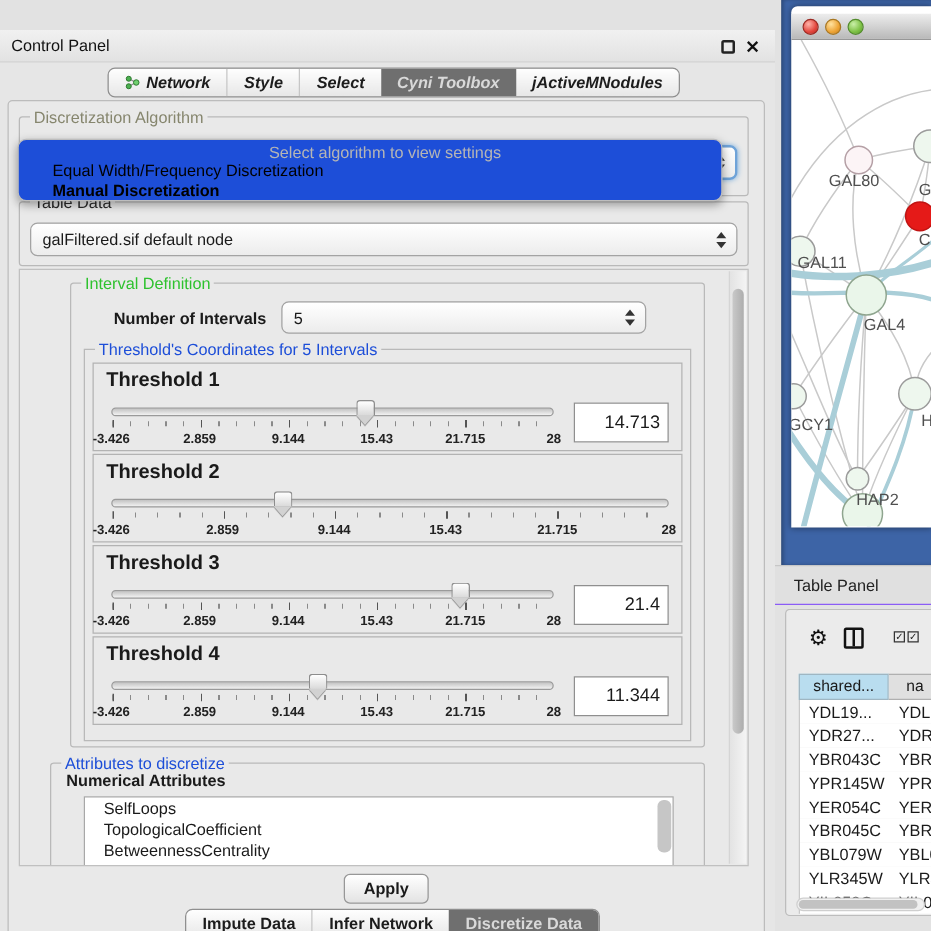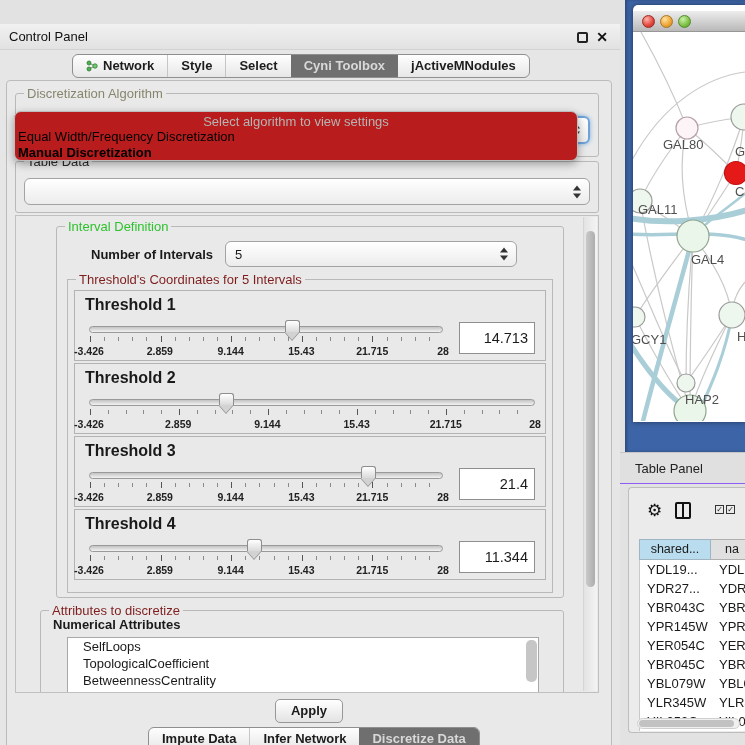--- a/index.html
+++ b/index.html
@@ -7,45 +7,45 @@
   body { position:relative; background:#e2e2e2; font-family:"Liberation Sans", sans-serif; overflow:hidden; color:#1a1a1a; }
 
   
   .control-panel { position:absolute; left:0; top:0; width:620px; height:745px; background:#e6e6e6;margin-top:24px; }
   .cp-titlebar { position:absolute; top:0; left:0; right:0; height:26px; background:linear-gradient(#f1f1f1,#e2e2e2); border-bottom:1px solid #d2d2d2; }
   .cp-title { position:absolute; left:9px; top:0; line-height:26px; font-size:13px; color:#111; }
   .float-icon { position:absolute; right:32px; top:8px; width:11px; height:11px; border:2px solid #222; border-radius:2px; }
   .close-icon { position:absolute; right:12px; top:0; line-height:26px; font-size:14px; font-weight:bold; color:#111; }
 
   .tabbar { position:absolute; display:inline-flex; height:24px; border:1px solid #8f8f8f; border-radius:6px; overflow:hidden; background:linear-gradient(#fefefe,#e7e7e7); }
-  .tabbar.top { top:30px; left:72px; }
+  .tabbar.top { top:30px; left:86px;font-style:italic; }
   .tabbar.bottom { top:703px; left:148px; }
   .tab { padding:0 13px; line-height:22px; font-size:13px; font-weight:600; color:#1c1c1c; display:flex; align-items:center; gap:5px; white-space:nowrap; }
   .tab.selected { background:#6f6f6f; color:#d9d9d9; }
   .tab:not(.selected)+.tab:not(.selected) { border-left:1px solid #c6c6c6; }
 
   .cp-body { position:absolute; top:56px; left:6px; width:606px; height:675px; border:1px solid #bcbcbc; border-radius:4px; background:#e9e9e9; }
 
   .groupbox { position:absolute; border:1px solid #b9b9b9; border-radius:3px; }
   .gb-label { position:absolute; top:-8px; left:8px; background:#e9e9e9; padding:0 3px; font-size:13px; line-height:15px; white-space:nowrap; }
   .gb-label.green { color:#2ec22e; }
-  .gb-label.blue { color:#7f1d1d; }
+  .gb-label.blue { color:#1d4ed8; }
   .gb-label.dim { color:#86866e; }
   .gb-label.dark { color:#2b2b2b; }
 
   .combo { position:absolute; background:linear-gradient(#ffffff,#ececec); border:1px solid #a3a3a3; border-radius:6px; font-size:13px; }
   .combo .c-text { position:absolute; left:9px; top:0; line-height:25px; white-space:nowrap; }
   .spin { position:absolute; right:7px; top:50%; width:9px; height:13px; transform:translateY(-50%); }
   .spin::before { content:""; position:absolute; top:0; left:0; border-left:4.5px solid transparent; border-right:4.5px solid transparent; border-bottom:5px solid #333; }
   .spin::after { content:""; position:absolute; bottom:0; left:0; border-left:4.5px solid transparent; border-right:4.5px solid transparent; border-top:5px solid #333; }
 
   .algo-group { left:8px; top:12px; width:584px; height:64px; }
   .algo-combo { left:8px; right:8px; top:22px; height:28px; border:2px solid #6fa3d8; box-shadow:0 0 4px #7fb2e0; }
 
-  .dropdown-popup { position:absolute; left:7px; top:30px; width:564px; height:50px; background:#b91c1c; border:1px solid #bdbdbd; border-radius:7px; box-shadow:0 3px 8px rgba(0,0,0,.35); z-index:40; padding-top:2px; }
+  .dropdown-popup { position:absolute; left:7px; top:30px; width:564px; height:50px; background:#1d4ed8; border:1px solid #bdbdbd; border-radius:7px; box-shadow:0 3px 8px rgba(0,0,0,.35); z-index:40; padding-top:2px;padding-left:24px; }
   .dd-placeholder { text-align:center; color:#b5b5b5; font-size:13px; line-height:15px; }
   .dd-option { font-size:13px; line-height:16px; padding-left:3px; color:#000; white-space:nowrap; }
   .dd-option.bold { font-weight:bold; }
 
   .tabledata-group { left:8px; top:80px; width:584px; height:52px; }
   .td-combo { left:8px; right:8px; top:16px; height:27px; }
 
   .settings-panel { position:absolute; left:8px; top:134px; width:584px; height:478px; border:1px solid #c0c0c0; background:#e9e9e9; overflow:hidden; }
   .v-scroll { position:absolute; right:1px; top:1px; bottom:1px; width:14px; background:linear-gradient(to right,#e3e3e3,#f4f4f4); border-left:1px solid #d5d5d5; }
   .v-thumb { position:absolute; left:2px; top:14px; width:9px; height:356px; background:linear-gradient(to right,#c9c9c9,#adadad); border-radius:5px; }
@@ -161,20 +161,21 @@
 
     <div class="dropdown-popup">
       <div class="dd-placeholder">Select algorithm to view settings</div>
       <div class="dd-option">Equal Width/Frequency Discretization</div>
       <div class="dd-option bold">Manual Discretization</div>
     </div>
 
     <div class="groupbox tabledata-group">
       <span class="gb-label dark">Table Data</span>
       <div class="combo td-combo">
+        <span class="c-text">galFiltered.sif default node</span>
         <span class="spin"></span>
       </div>
     </div>
 
     <div class="settings-panel">
 
       <div class="groupbox interval-group">
         <span class="gb-label green">Interval Definition</span>
         <span class="ni-label">Number of Intervals</span>
         <div class="combo ni-combo">

